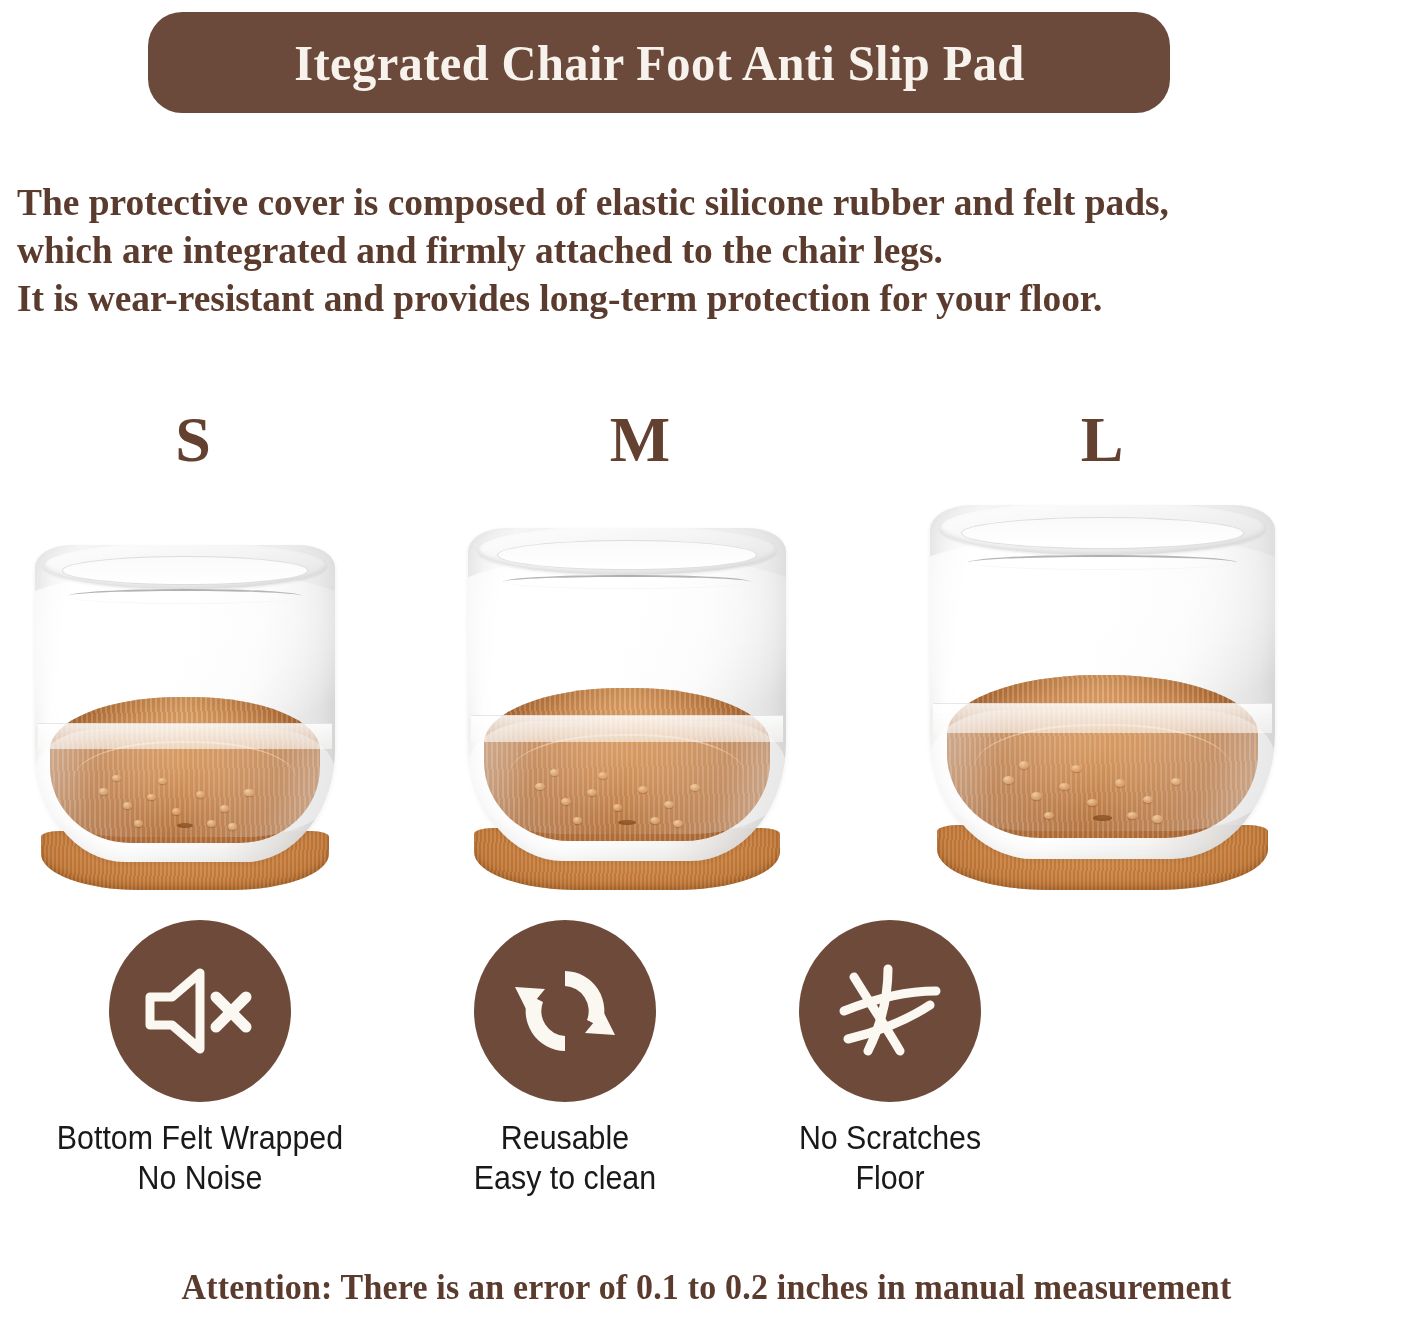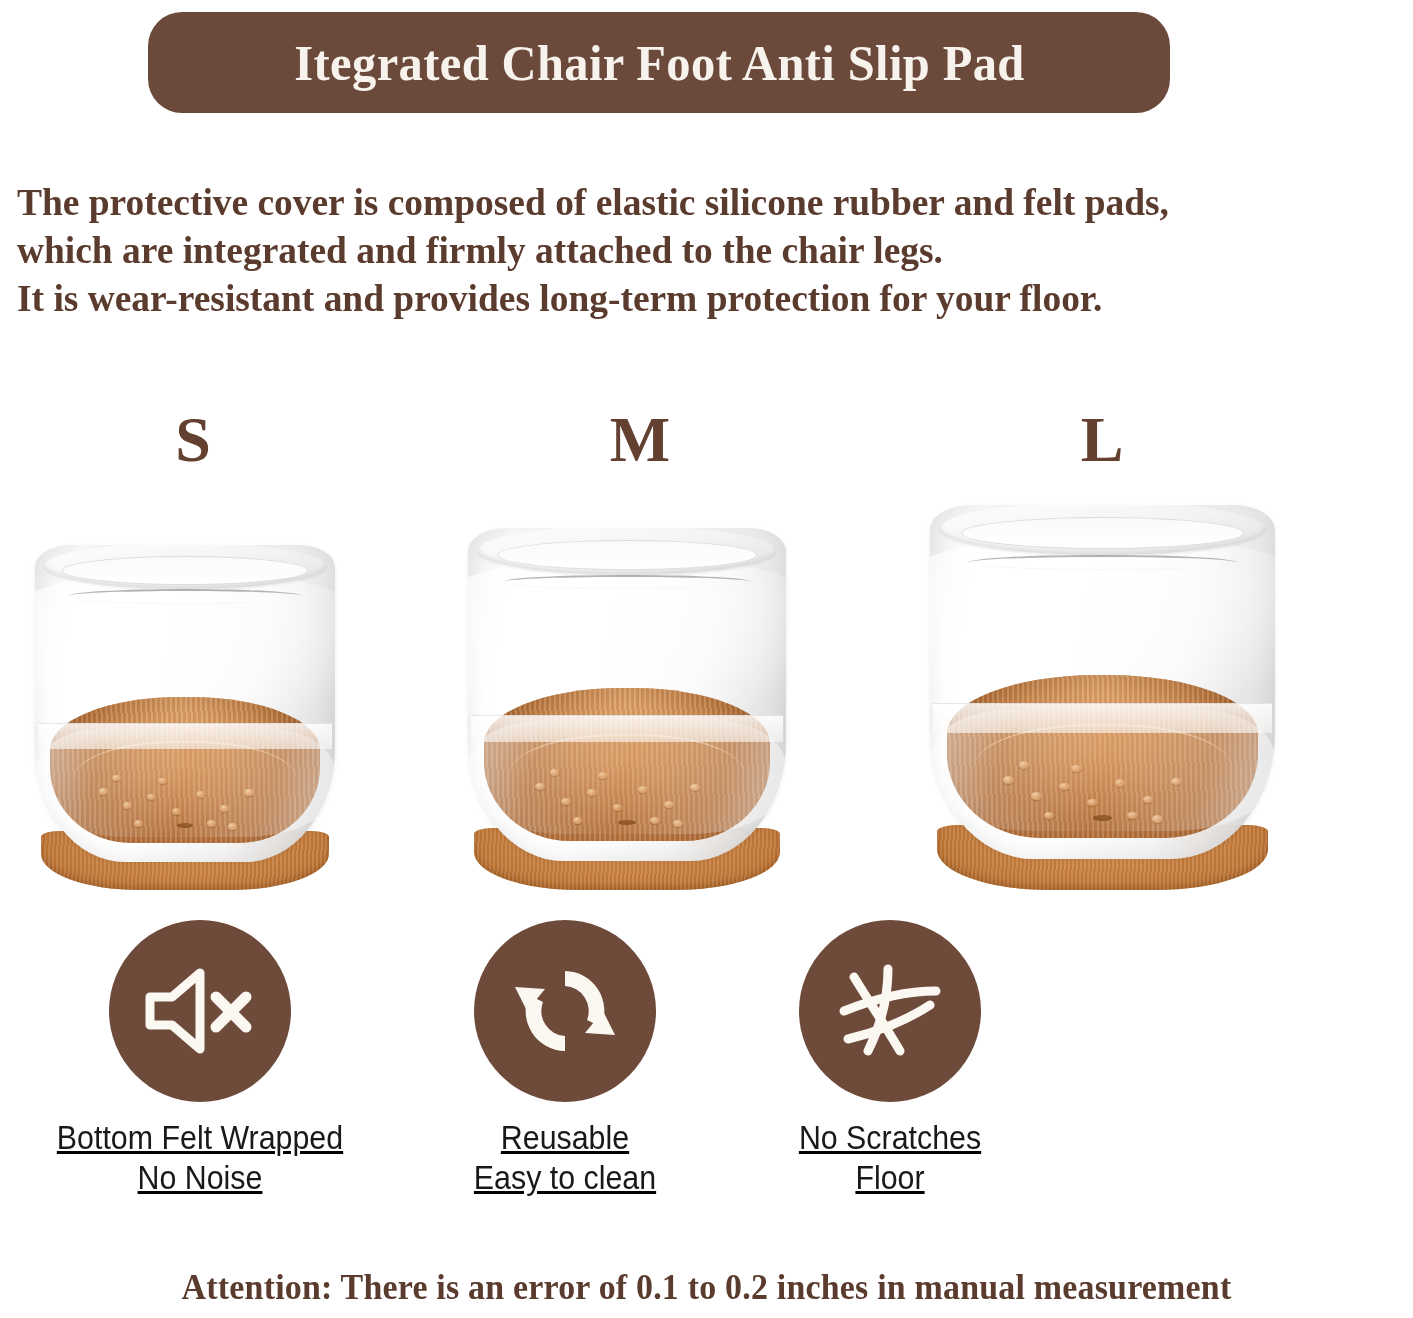--- a/index.html
+++ b/index.html
@@ -270,21 +270,20 @@
     left: 0;
     top: 920px;
     width: 1413px;
     height: 300px;
   }
   .feature {
     position: absolute;
     top: 0;
     width: 340px;
     text-align: center;
-    text-decoration: underline;
   }
   .feature.f1 { left: 30px; }
   .feature.f2 { left: 395px; }
   .feature.f3 { left: 720px; }
   .feature.f4 { left: 1045px; }
 
   .feature .circle {
     width: 182px;
     height: 182px;
     margin: 0 auto;

